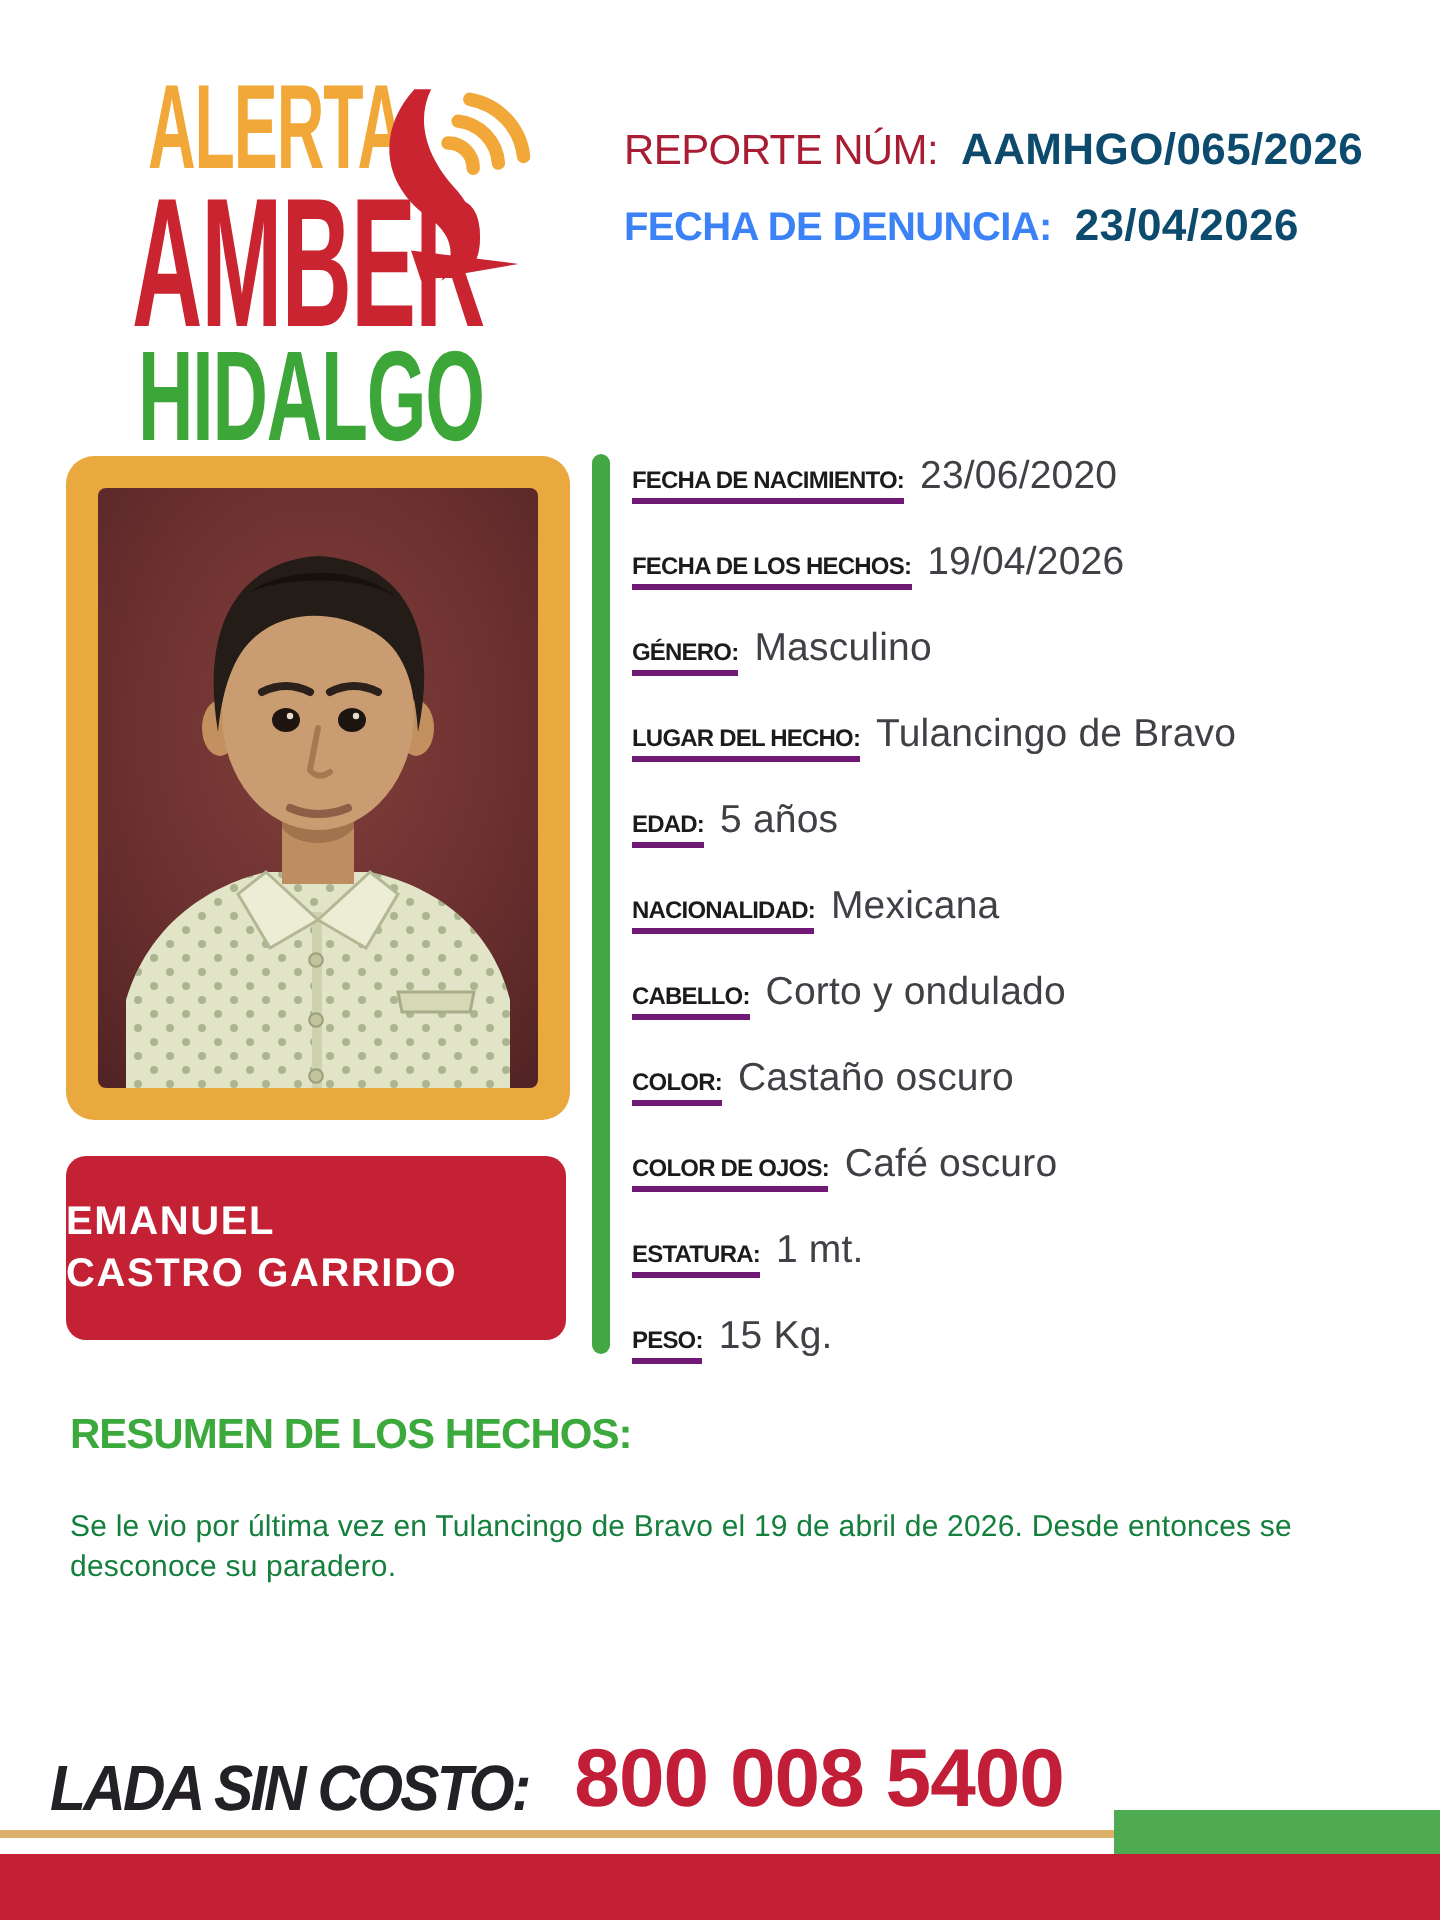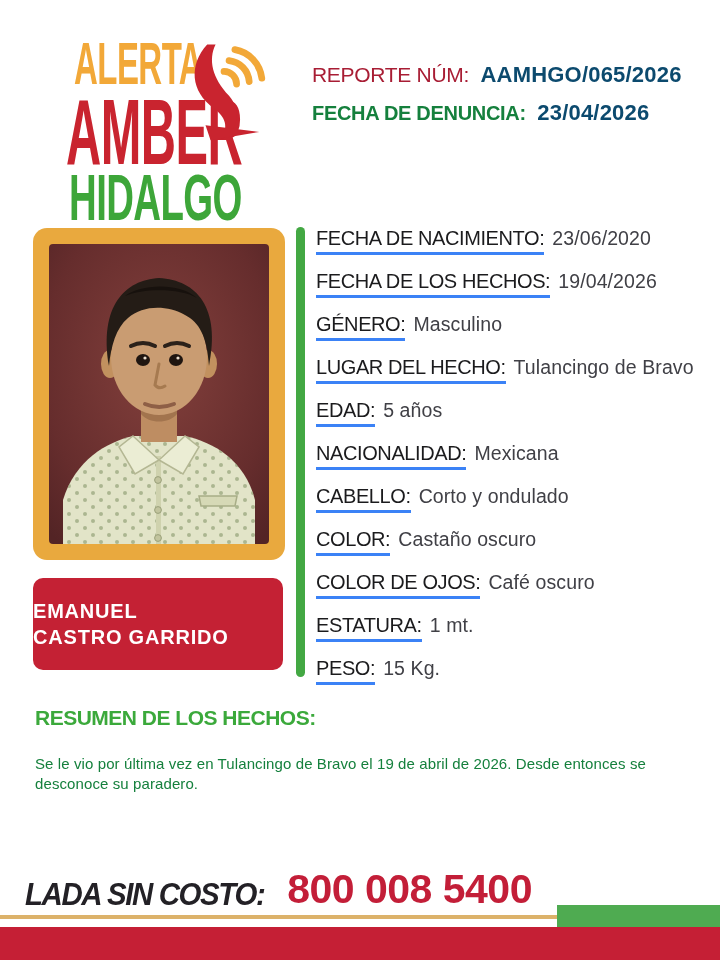--- a/index.html
+++ b/index.html
@@ -14,21 +14,21 @@
     transform-origin:left top;letter-spacing:-1px;
   }
   .logo .l1{font-size:60px;color:#F2A838;transform:scale(0.55,1);margin-left:8px;}
   .logo .l2{font-size:92px;color:#C9242F;transform:scale(0.53,1);margin-top:-8px;}
   .logo .l3{font-size:64px;color:#3DA639;transform:scale(0.60,1);margin-top:-12px;margin-left:3px;}
   .megaphone{position:absolute;left:182px;top:36px;width:84px;height:118px;}
   
   .report-block{position:absolute;left:312px;top:62px;}
   .report-row{white-space:nowrap;margin-bottom:12px;}
   .report-label{font-weight:400;font-size:21px;color:#A81D34;letter-spacing:-0.3px;}
-  .denuncia-label{font-weight:700;font-size:20px;color:#15803d;letter-spacing:-0.3px;text-align:center;}
+  .denuncia-label{font-weight:700;font-size:20px;color:#3b82f6;letter-spacing:-0.3px;text-align:center;}
   .report-value{font-size:22px;color:#0c4a6e;margin-left:7px;letter-spacing:0.2px;font-weight:bold;}
   
   .photo-frame{
     position:absolute;left:33px;top:228px;width:252px;height:332px;
     background:#E9A93E;border-radius:14px;box-sizing:border-box;padding:16px;
   }
   .photo-frame svg{display:block;width:220px;height:300px;border-radius:4px;}
   
   .name-plate{
     position:absolute;left:33px;top:578px;width:250px;height:92px;
@@ -38,23 +38,23 @@
   }
   
   .green-bar{
     position:absolute;left:296px;top:227px;width:9px;height:450px;
     background:#43A843;border-radius:5px;
   }
   
   .fields{position:absolute;left:316px;top:227px;width:392px;}
   .field-row{height:43px;white-space:nowrap;}
   .field-label{
-    display:inline-block;font-weight:400;font-size:20px;color:#1B1B1D;
+    display:inline-block;font-weight:700;font-size:12px;color:#1B1B1D;
     letter-spacing:-0.4px;padding-bottom:2px;
-    border-bottom:3px solid #3b82f6;
+    border-bottom:3px solid #701a75;
   }
   .field-value{font-size:19.5px;color:#404046;margin-left:8px;letter-spacing:0.1px;}
   
   .resumen-title{
     position:absolute;left:35px;top:706px;font-weight:700;font-size:21px;
     color:#3BA93B;letter-spacing:-0.5px;
   }
   .resumen-text{
     position:absolute;left:35px;top:742px;width:665px;font-size:15px;
     color:#15803d;line-height:1.35;letter-spacing:0.1px;margin-top:12px;

